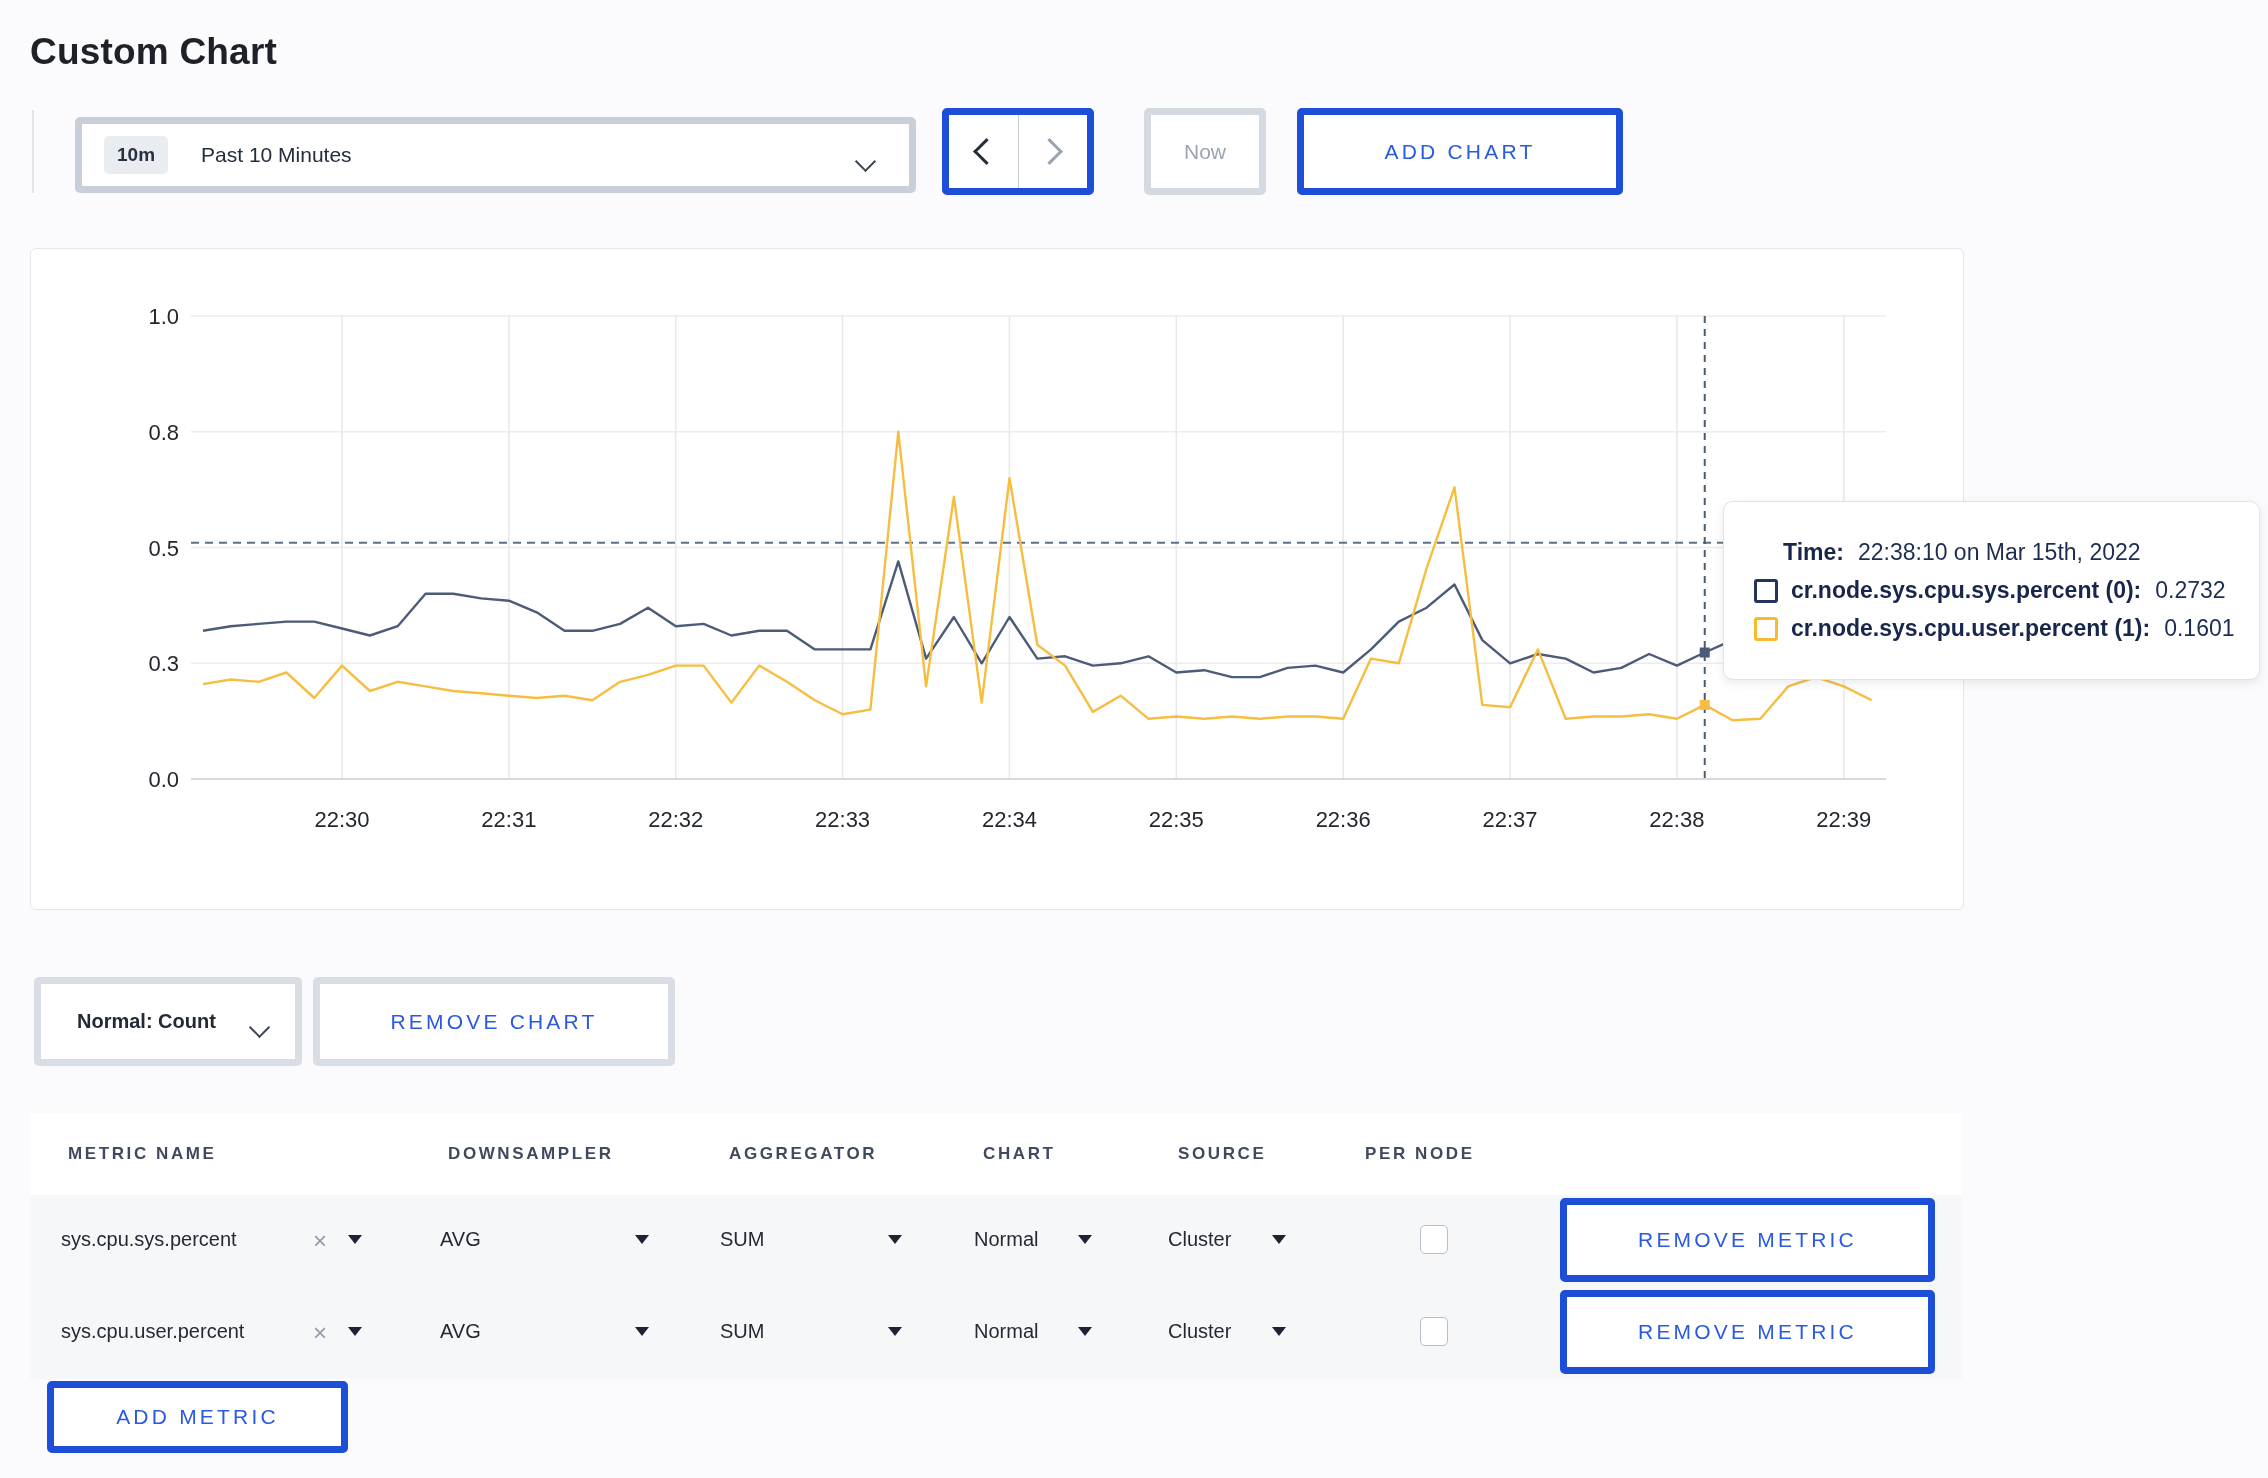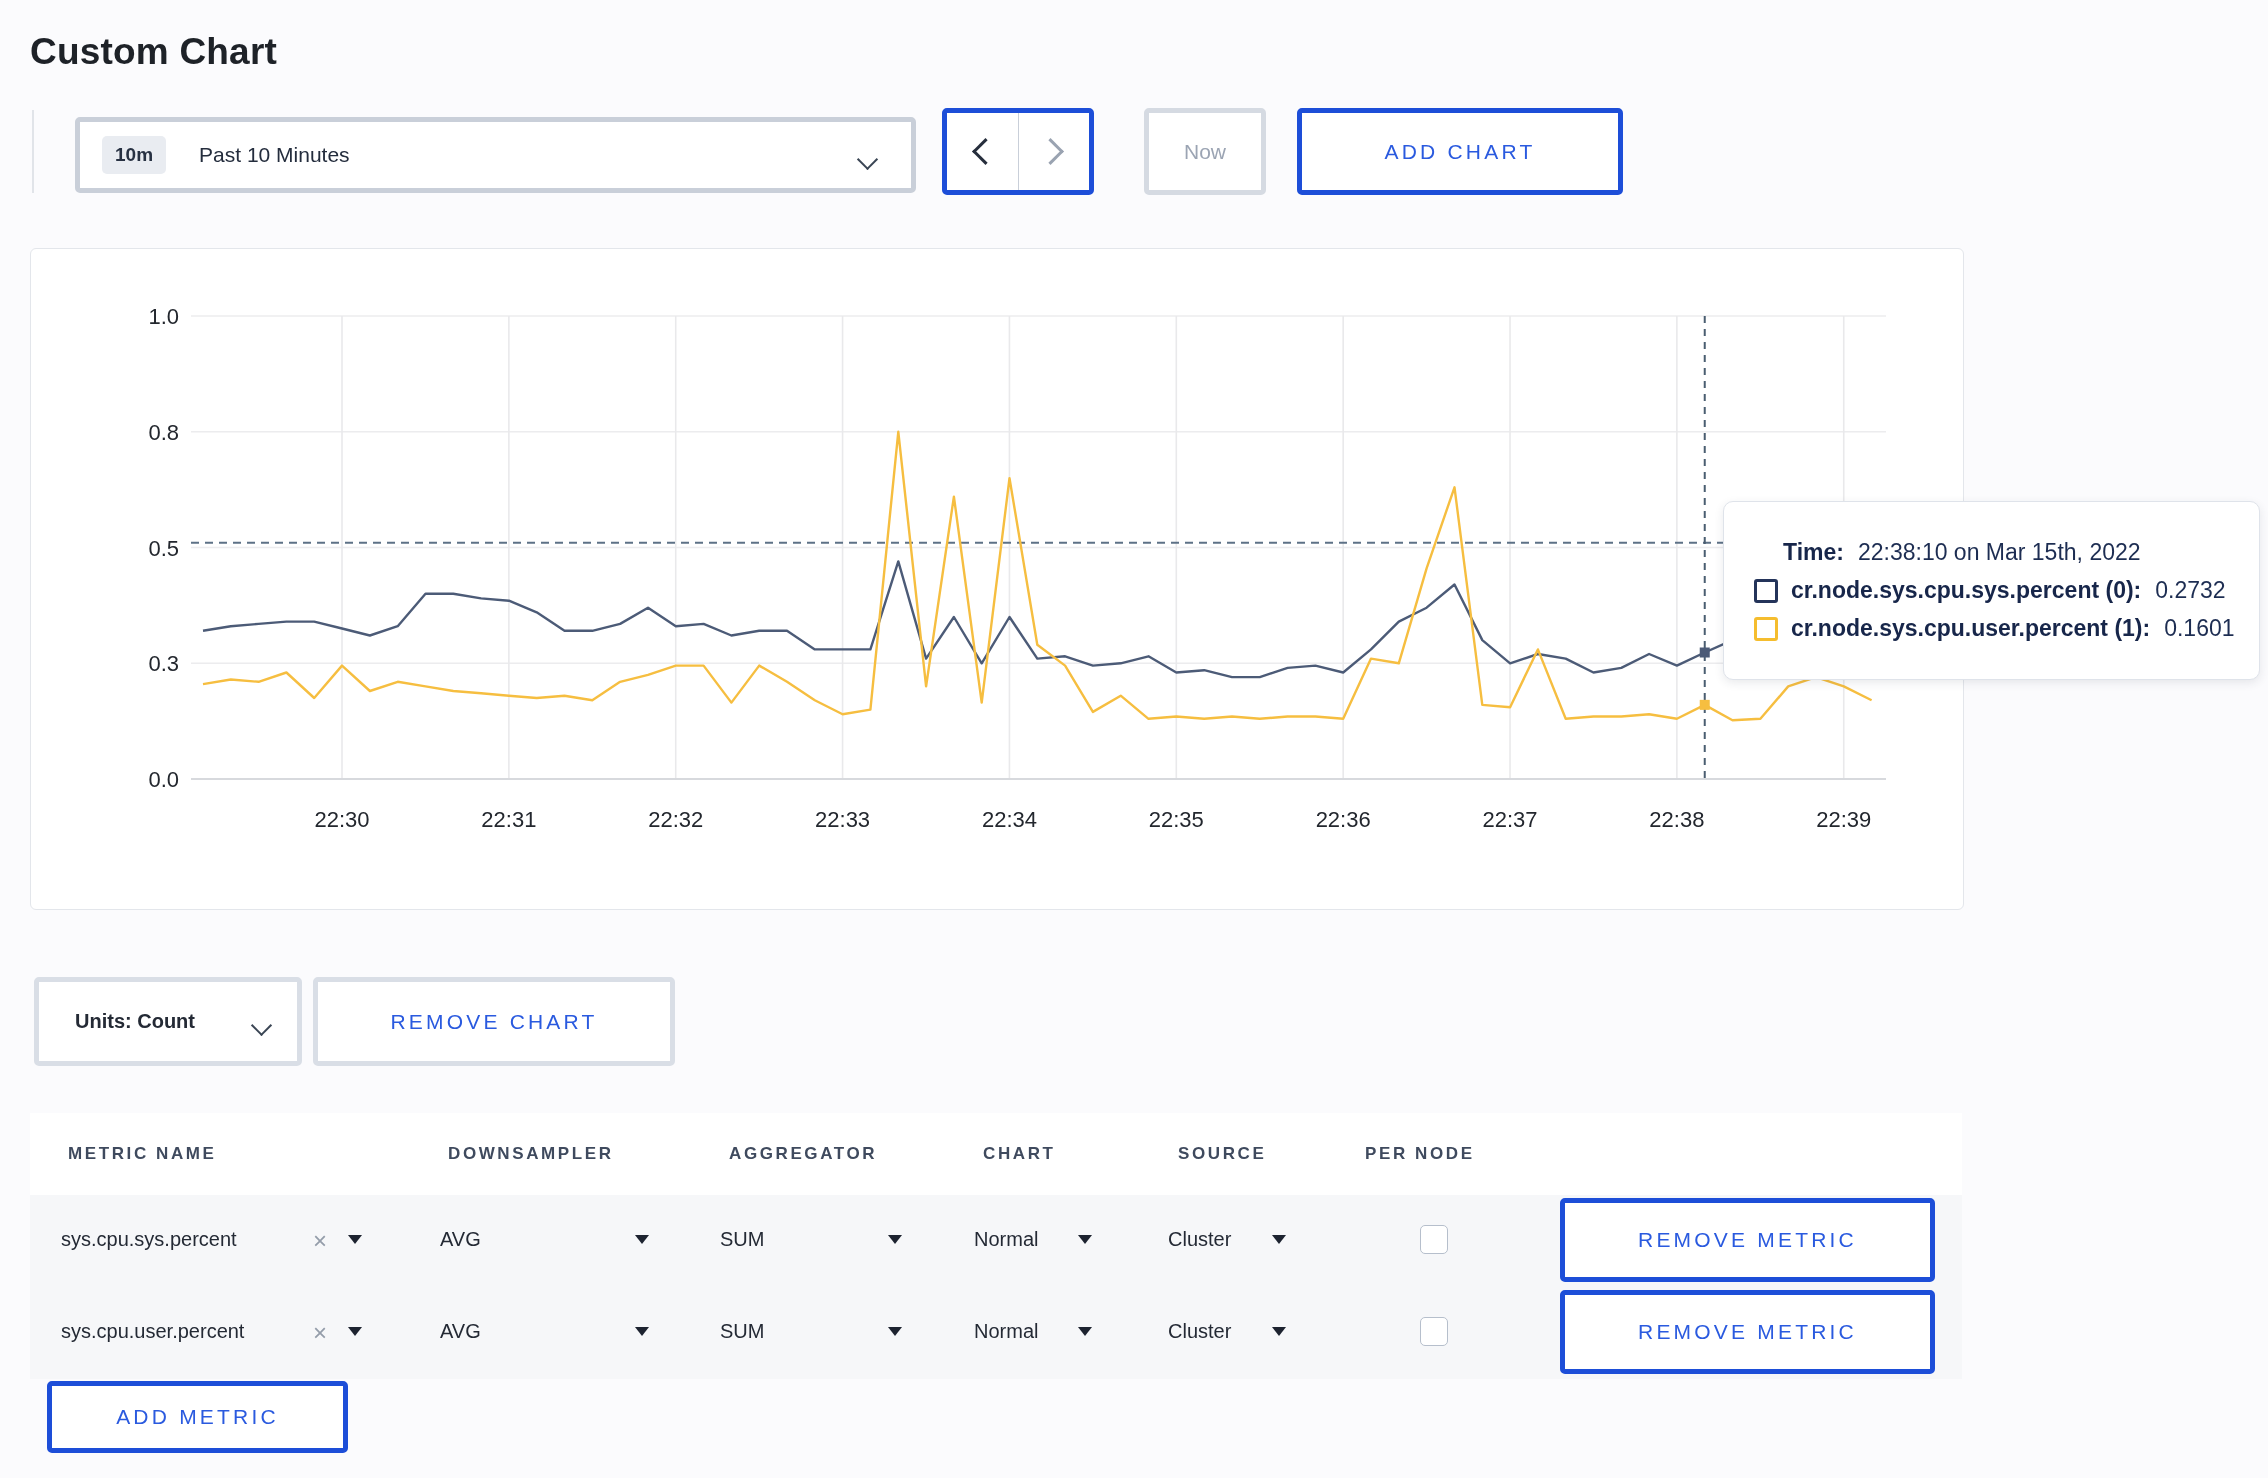--- a/index.html
+++ b/index.html
@@ -7,21 +7,21 @@
     width:2268px;height:1478px;position:relative;overflow:hidden;
     background:#fbfbfd;
     font-family:"Liberation Sans","DejaVu Sans",sans-serif;
     color:#222b36;
   }
   .abs{position:absolute;}
   
   #page-title{left:30px;top:6px;font-size:37px;font-weight:600;color:#1e2228;letter-spacing:.2px;}
   
   #toolbar-divider{left:32px;top:110px;width:2px;height:83px;background:#e1e4e9;}
-  .btn{box-sizing:border-box;background:#fff;border:5px solid #1d4ed8;border-radius:5px;
+  .btn{box-sizing:border-box;background:#fff;border:7px solid #1d4ed8;border-radius:5px;
        display:flex;align-items:center;justify-content:center;cursor:pointer;}
   #time-dropdown{left:75px;top:117px;width:841px;height:76px;justify-content:flex-start;border-color:#c9cfd9;}
   #time-badge{margin-left:22px;background:#e9ecf1;border-radius:5px;padding:8px 13px;
               font-size:19px;font-weight:700;color:#273142;}
   #time-label{margin-left:33px;font-size:21px;color:#242d3d;font-weight:500;}
   .chevron-down{width:13px;height:13px;border-right:2.5px solid #3a4554;border-bottom:2.5px solid #3a4554;
                 transform:rotate(45deg);margin-top:-6px;}
   #time-chevron{position:absolute;right:36px;top:36px;}
   #range-nav{left:942px;top:108px;width:152px;height:87px;padding:0;}
   #range-nav .cell{width:50%;height:100%;display:flex;align-items:center;justify-content:center;}
@@ -151,21 +151,21 @@
     <span class="tt-value">0.2732</span>
   </div>
   <div class="tt-row">
     <span class="sq" style="border-color:#f5bd2e"></span>
     <span class="tt-label">cr.node.sys.cpu.user.percent (1):</span>
     <span class="tt-value">0.1601</span>
   </div>
 </div>
 
 <div class="abs btn" id="units-button">
-  <span>Units: Count</span>
+  <span>Normal: Count</span>
   <span class="chevron-down" id="units-chevron"></span>
 </div>
 <div class="abs btn blue-btn" id="remove-chart-button">
   <span>REMOVE CHART</span>
 </div>
 
 <div class="abs" id="table-header">
   <span class="th" style="left:38px">METRIC NAME</span>
   <span class="th" style="left:418px">DOWNSAMPLER</span>
   <span class="th" style="left:699px">AGGREGATOR</span>

